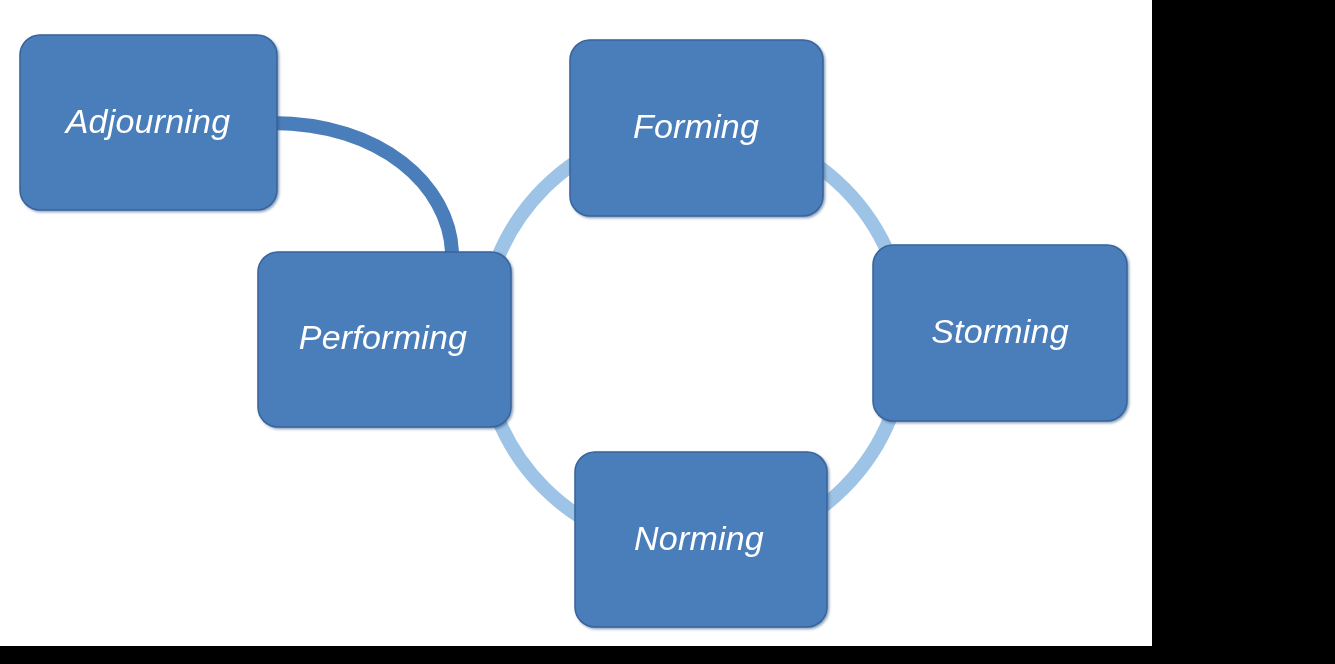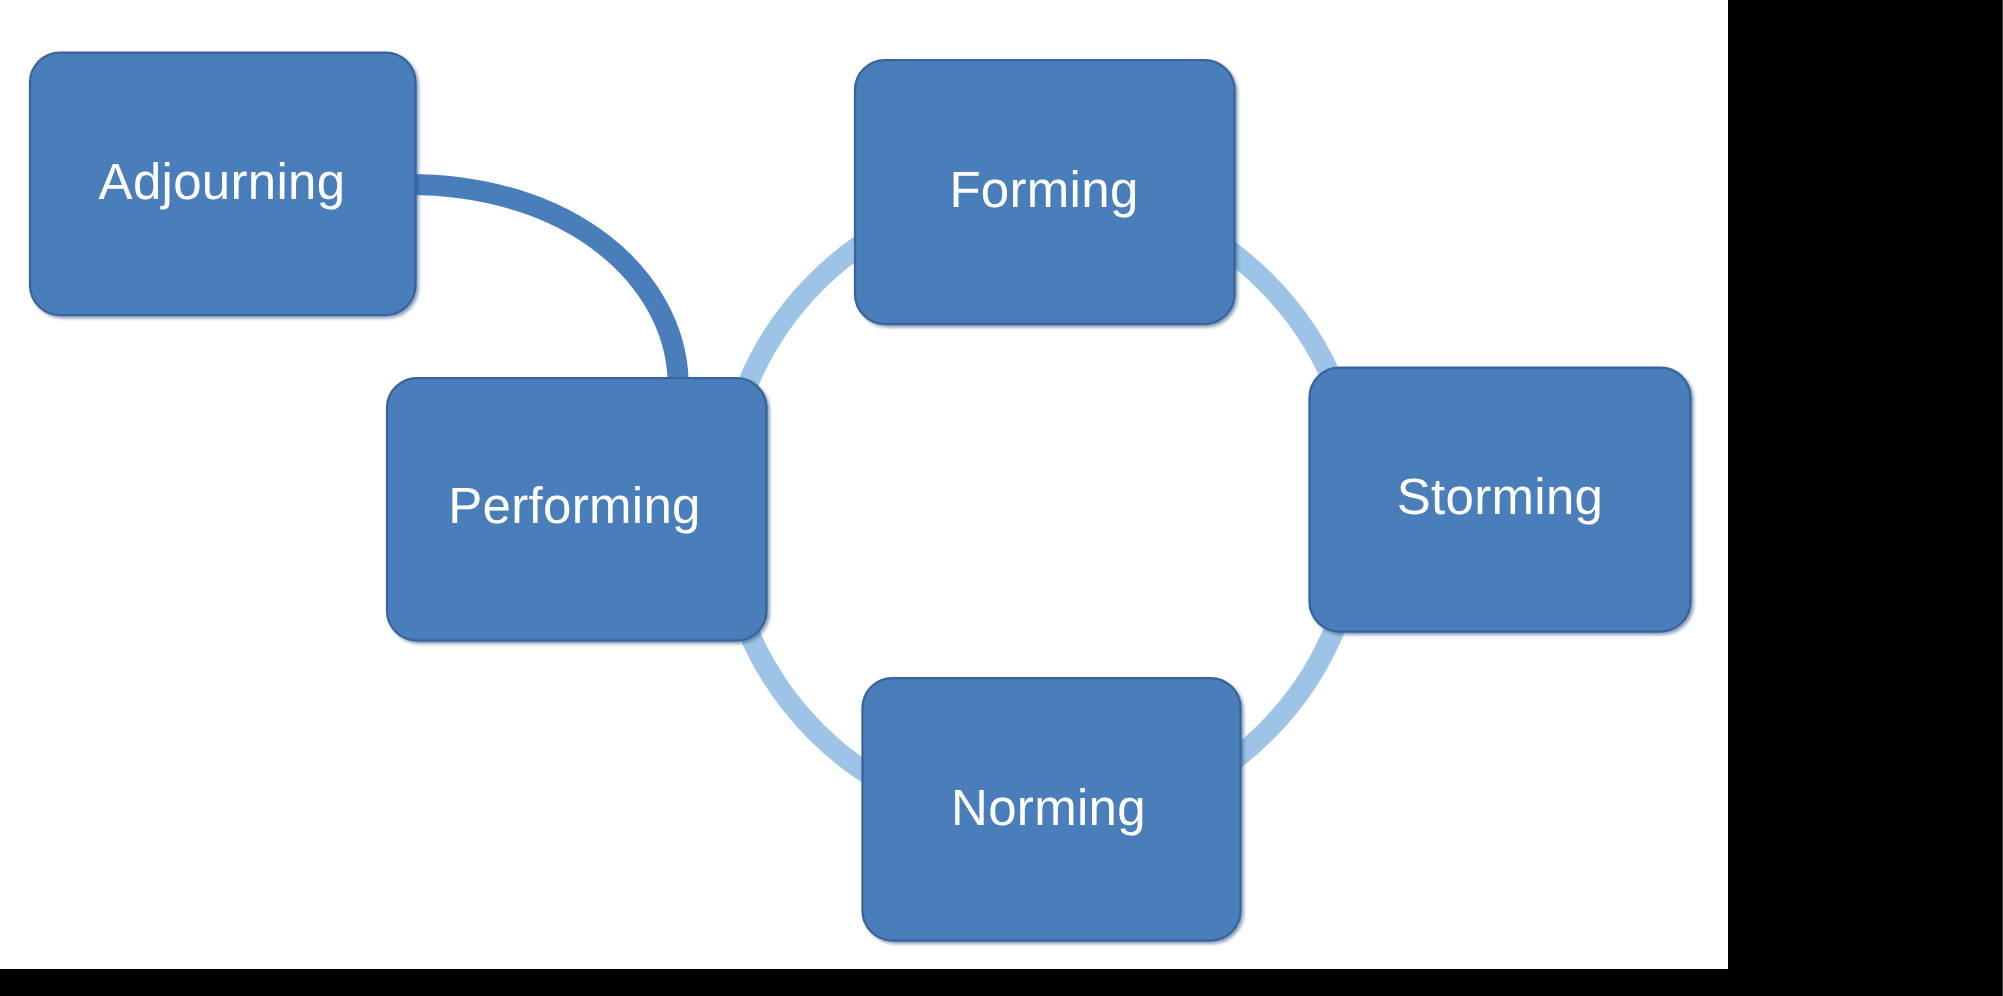--- a/index.html
+++ b/index.html
@@ -9,20 +9,21 @@
     background: #000000;
     width: 1335px;
     height: 664px;
     overflow: hidden;
   }
   #stage {
     position: relative;
     width: 1242px;
     height: 664px;
     background: #000000;
+    font-style: italic;
   }
   #canvas {
     position: absolute;
     left: 0;
     top: 0;
     width: 1152px;
     height: 646px;
     background: #ffffff;
     overflow: hidden;
   }

